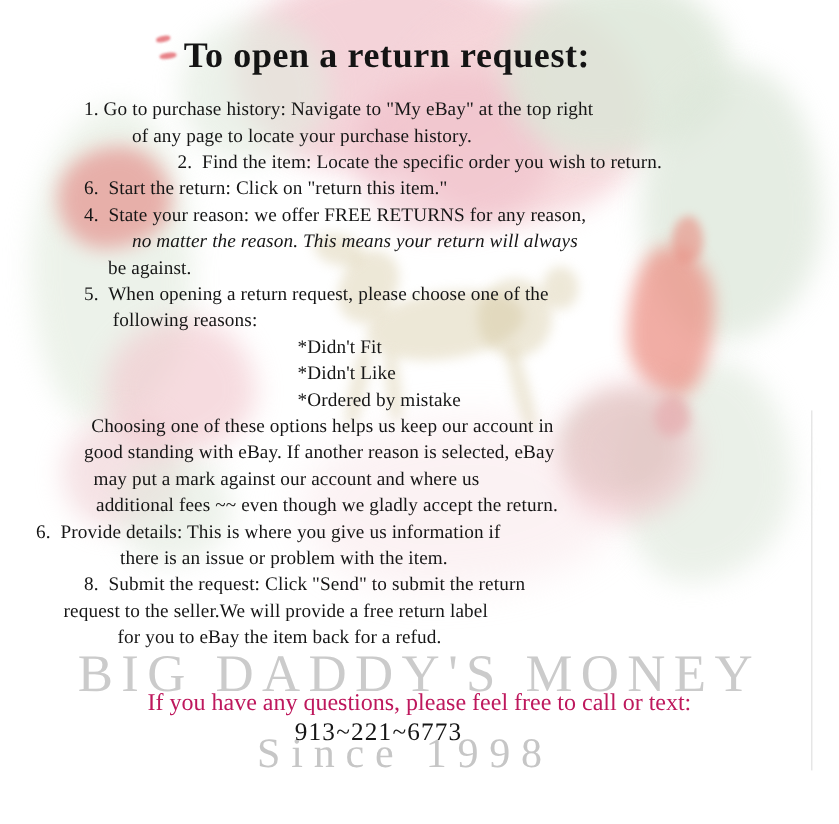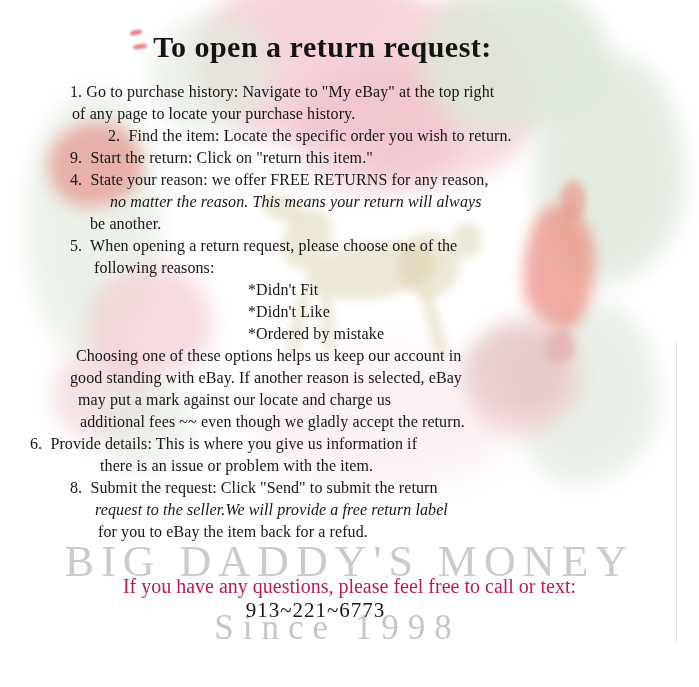--- a/index.html
+++ b/index.html
@@ -106,38 +106,38 @@
     <div class="edge-line"></div>
   </div>
 
   <div class="wm-brand">BIG DADDY'S MONEY</div>
   <div class="wm-since">Since 1998</div>
 
   <div class="title">To open a return request:</div>
 
   <div class="lines">
       <div class="line" style="padding-left: 70px;">1. Go to purchase history: Navigate to "My eBay" at the top right</div>
-      <div class="line" style="padding-left: 72px;">of any page to locate your purchase history.</div>
-      <div class="line" style="padding-left: 108px;">2.  Find the item: Locate the specific order you wish to return.</div>
-      <div class="line" style="padding-left: 70px;">9.  Start the return: Click on "return this item."</div>
+      <div class="line" style="padding-left: 110px;">of any page to locate your purchase history.</div>
+      <div class="line" style="padding-left: 108px; margin-left: 40px;">2.  Find the item: Locate the specific order you wish to return.</div>
+      <div class="line" style="padding-left: 70px;">6.  Start the return: Click on "return this item."</div>
       <div class="line" style="padding-left: 70px;">4.  State your reason: we offer FREE RETURNS for any reason,</div>
       <div class="line" style="padding-left: 110px; font-style: italic;">no matter the reason. This means your return will always</div>
-      <div class="line" style="padding-left: 90px;">be another.</div>
+      <div class="line" style="padding-left: 90px;">be against.</div>
       <div class="line" style="padding-left: 70px;">5.  When opening a return request, please choose one of the</div>
       <div class="line" style="padding-left: 94px;">following reasons:</div>
       <div class="line" style="padding-left: 248px;">*Didn't Fit</div>
       <div class="line" style="padding-left: 248px;">*Didn't Like</div>
       <div class="line" style="padding-left: 248px;">*Ordered by mistake</div>
       <div class="line" style="padding-left: 76px;">Choosing one of these options helps us keep our account in</div>
       <div class="line" style="padding-left: 70px;">good standing with eBay. If another reason is selected, eBay</div>
-      <div class="line" style="padding-left: 78px;">may put a mark against our locate and charge us</div>
+      <div class="line" style="padding-left: 78px;">may put a mark against our account and where us</div>
       <div class="line" style="padding-left: 80px;">additional fees ~~ even though we gladly accept the return.</div>
       <div class="line" style="padding-left: 30px;">6.  Provide details: This is where you give us information if</div>
       <div class="line" style="padding-left: 100px;">there is an issue or problem with the item.</div>
       <div class="line" style="padding-left: 70px;">8.  Submit the request: Click "Send" to submit the return</div>
-      <div class="line" style="padding-left: 95px; font-style: italic;">request to the seller.We will provide a free return label</div>
+      <div class="line" style="padding-left: 53px;">request to the seller.We will provide a free return label</div>
       <div class="line" style="padding-left: 98px;">for you to eBay the item back for a refud.</div>
     </div>
 
   <div class="footer-contact">If you have any questions, please feel free to call or text:</div>
   <div class="footer-phone">913~221~6773</div>
 
 </div>
 
 </body></html>

